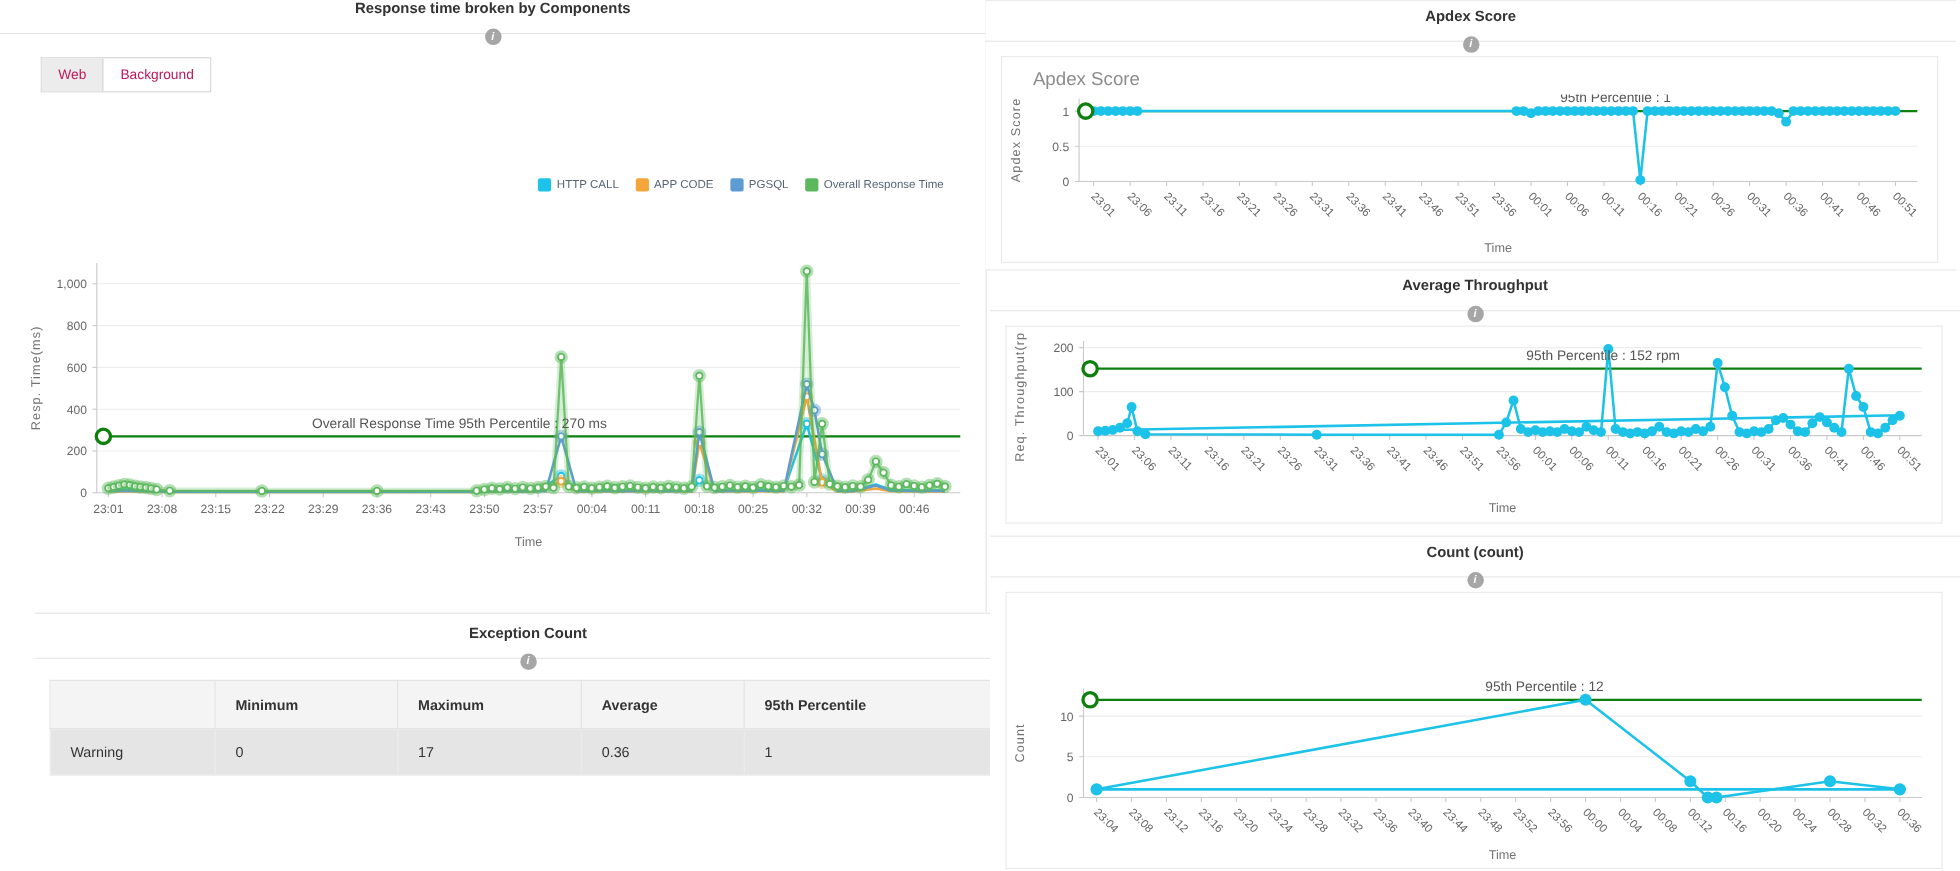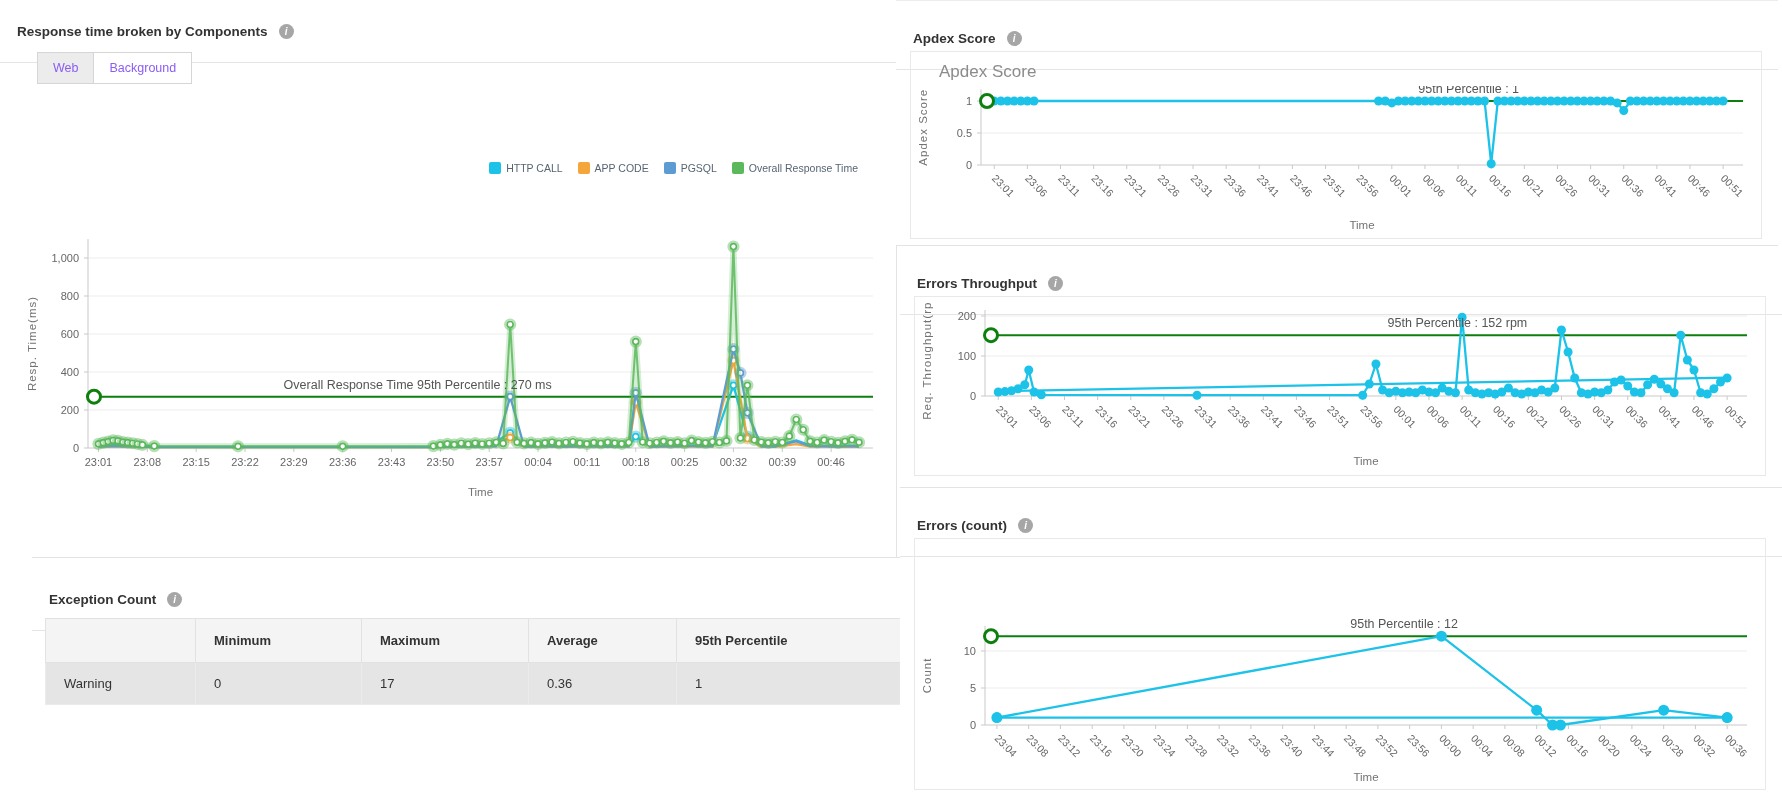--- a/index.html
+++ b/index.html
@@ -4,30 +4,30 @@
 <style>
   html,body{margin:0;padding:0;background:#fff;}
   #app{position:relative;width:1782px;height:792px;background:#fff;
        font-family:"Liberation Sans",sans-serif;overflow:hidden;}
   .panel{position:absolute;background:#fff;box-sizing:border-box;}
   #panel-response{left:0;top:0;width:897px;height:557px;border-right:1px solid #e3e3e3;}
   #panel-exception{left:0;top:557px;width:897px;height:235px;border-top:1px solid #e3e3e3;border-right:1px solid #e3e3e3;margin-left:32px;}
   #panel-apdex{left:896px;top:0;width:882px;height:246px;border-top:1px solid #ececec;border-bottom:1px solid #e3e3e3;}
   #panel-throughput{left:900px;top:246px;width:882px;height:242px;border-bottom:1px solid #e3e3e3;}
   #panel-errors{left:900px;top:488px;width:882px;height:304px;}
-  .panel-head{display:flex;align-items:center;gap:11px;padding:16px 17px;height:30px;
-              border-bottom:1px solid #e5e5e5;}
+  .panel-head{display:flex;align-items:center;gap:11px;padding:0 17px;height:30px;
+              border-bottom:1px solid #e5e5e5;flex-direction:column;}
   .panel-head.pushed{margin-top:6px;}
   .panel-head.pushed2{margin-top:10px;}
   .panel-title{font-size:13.5px;font-weight:bold;color:#333;}
   .info-icon{width:15px;height:15px;border-radius:50%;background:#a6a6a6;color:#fff;
              font-size:10px;font-weight:bold;font-style:italic;display:flex;
              align-items:center;justify-content:center;flex:0 0 auto;cursor:pointer;}
   .tabs{position:absolute;left:37px;top:52px;display:inline-flex;border:1px solid #d6d6d6;background:#fff;}
-  .tab{height:30px;line-height:30px;padding:0 15px;font-size:12.5px;color:#8b5cf6;cursor:pointer;}
+  .tab{height:30px;line-height:30px;padding:0 15px;font-size:12.5px;color:#be185d;cursor:pointer;}
   .tab.active{background:#ececec;border-right:1px solid #d6d6d6;}
   .legend{position:absolute;top:162px;right:38px;display:flex;gap:15px;align-items:center;margin-left:32px;}
   .legend-item{display:flex;align-items:center;gap:5px;cursor:pointer;}
   .legend-swatch{width:12px;height:12px;border-radius:2px;}
   .legend-label{font-size:10.5px;color:#566573;}
   .chart-box{position:absolute;left:14px;width:852px;border:1px solid #e9e9e9;box-sizing:border-box;}
   #box-apdex{top:50px;height:188px;}
   #box-throughput{top:50px;height:180px;}
   #box-errors{top:50px;height:252px;}
   .chart-gray-title{position:absolute;left:28px;top:10px;font-size:17px;color:#8c8c8c;}
@@ -479,21 +479,21 @@
           <circle cx="76" cy="15" r="6.5" fill="#fff" stroke="#0d7f0d" stroke-width="3"></circle>
           <text x="557.6800000000001" y="7" text-anchor="middle" font-size="12.5" fill="#555555">95th Percentile : 1</text>
           <text x="16" y="41.24" text-anchor="middle" font-size="11.5" fill="#737373" transform="rotate(-90 16 41.24)" letter-spacing="1">Apdex Score</text>
           <text x="451" y="143" text-anchor="middle" font-size="11.5" fill="#737373">Time</text>
         </svg>
     </div>
   </div>
 
   <div class="panel" id="panel-throughput">
     <div class="panel-head pushed">
-      <span class="panel-title">Errors Throughput</span>
+      <span class="panel-title">Average Throughput</span>
       <span class="info-icon">i</span>
     </div>
     <div class="chart-box" id="box-throughput">
       <svg id="c-throughput" width="852" height="172">
           <line x1="66" y1="95" x2="70" y2="95" stroke="#c9c9c9" stroke-width="1"></line>
           <text x="61" y="99" text-anchor="end" font-size="11" fill="#666666">0</text>
           <line x1="70" y1="55" x2="832" y2="55" stroke="#ededed" stroke-width="1"></line>
           <line x1="66" y1="55" x2="70" y2="55" stroke="#c9c9c9" stroke-width="1"></line>
           <text x="61" y="59" text-anchor="end" font-size="11" fill="#666666">100</text>
           <line x1="70" y1="15" x2="832" y2="15" stroke="#ededed" stroke-width="1"></line>
@@ -618,21 +618,21 @@
           <circle cx="76" cy="34.199999999999996" r="6.5" fill="#fff" stroke="#0d7f0d" stroke-width="3"></circle>
           <text x="542.44" y="26.199999999999996" text-anchor="middle" font-size="12.5" fill="#555555">95th Percentile : 152 rpm</text>
           <text x="16" y="52" text-anchor="middle" font-size="11.5" fill="#737373" transform="rotate(-90 16 52)" letter-spacing="1">Req. Throughput(rpm)</text>
           <text x="451" y="164" text-anchor="middle" font-size="11.5" fill="#737373">Time</text>
         </svg>
     </div>
   </div>
 
   <div class="panel" id="panel-errors">
     <div class="panel-head pushed">
-      <span class="panel-title">Errors (count)</span>
+      <span class="panel-title">Count (count)</span>
       <span class="info-icon">i</span>
     </div>
     <div class="chart-box" id="box-errors">
       <svg id="c-errors" width="852" height="246">
           <line x1="66" y1="184" x2="70" y2="184" stroke="#c9c9c9" stroke-width="1"></line>
           <text x="61" y="188" text-anchor="end" font-size="11" fill="#666666">0</text>
           <line x1="70" y1="147" x2="832" y2="147" stroke="#ededed" stroke-width="1"></line>
           <line x1="66" y1="147" x2="70" y2="147" stroke="#c9c9c9" stroke-width="1"></line>
           <text x="61" y="151" text-anchor="end" font-size="11" fill="#666666">5</text>
           <line x1="70" y1="110" x2="832" y2="110" stroke="#ededed" stroke-width="1"></line>

